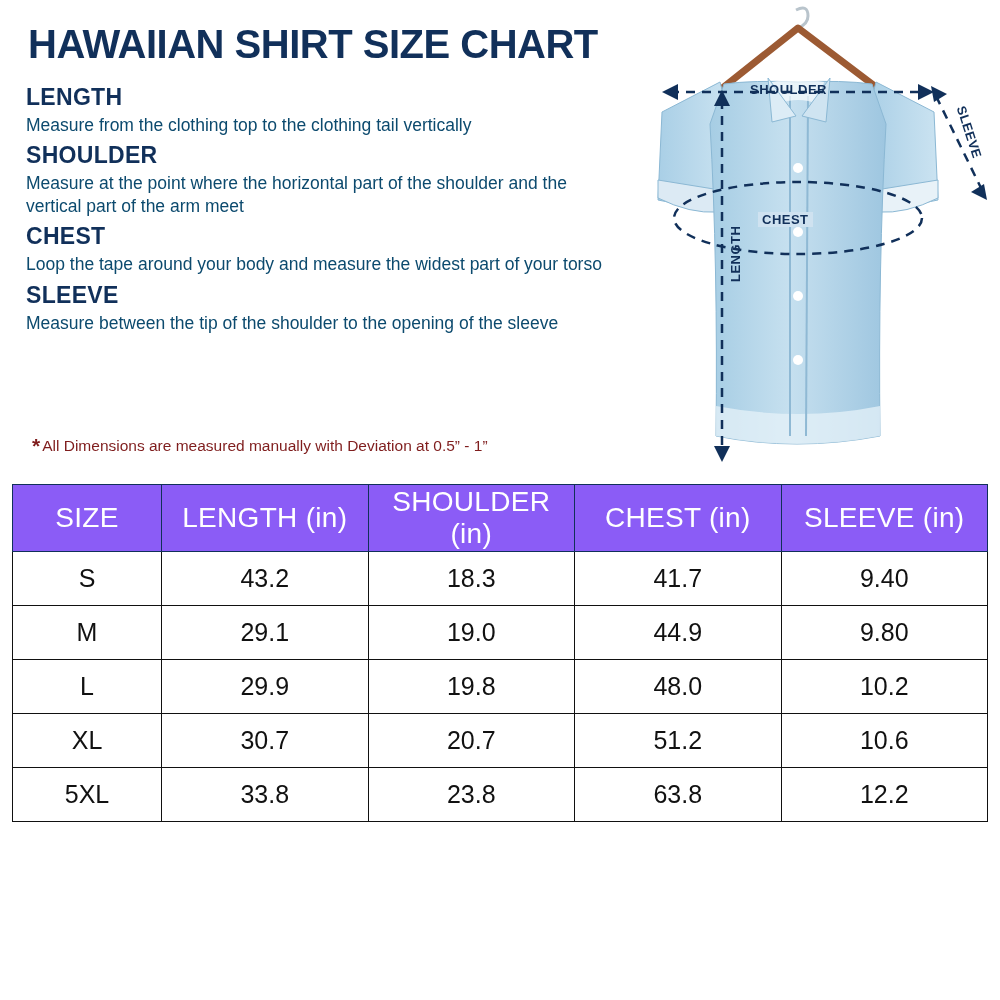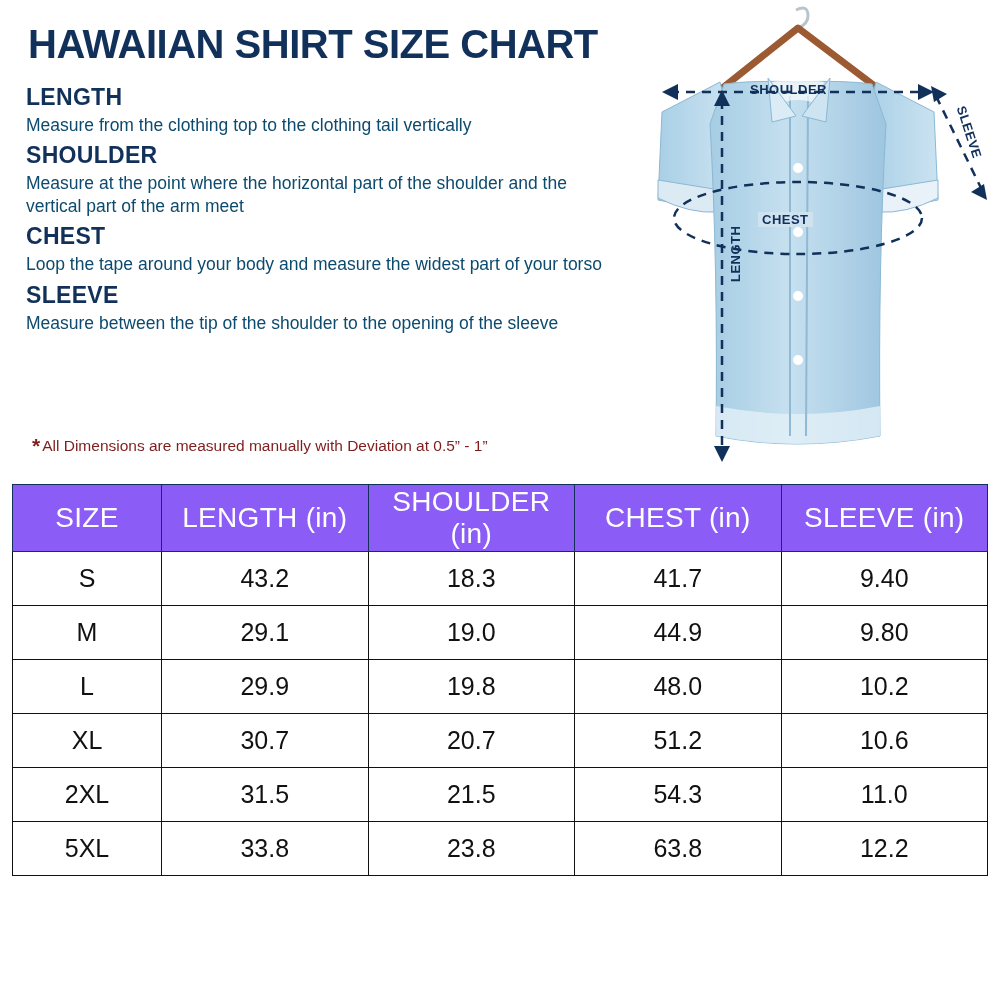--- a/index.html
+++ b/index.html
@@ -252,27 +252,20 @@
           <td>10.2</td>
         </tr>
         <tr>
           <td class="size-cell">XL</td>
           <td>30.7</td>
           <td>20.7</td>
           <td>51.2</td>
           <td>10.6</td>
         </tr>
         <tr>
-          <td class="size-cell">2XL</td>
-          <td>31.5</td>
-          <td>21.5</td>
-          <td>54.3</td>
-          <td>11.0</td>
-        </tr>
-        <tr>
           <td class="size-cell">5XL</td>
           <td>33.8</td>
           <td>23.8</td>
           <td>63.8</td>
           <td>12.2</td>
         </tr>
       </tbody>
     </table>
   </div>
 

